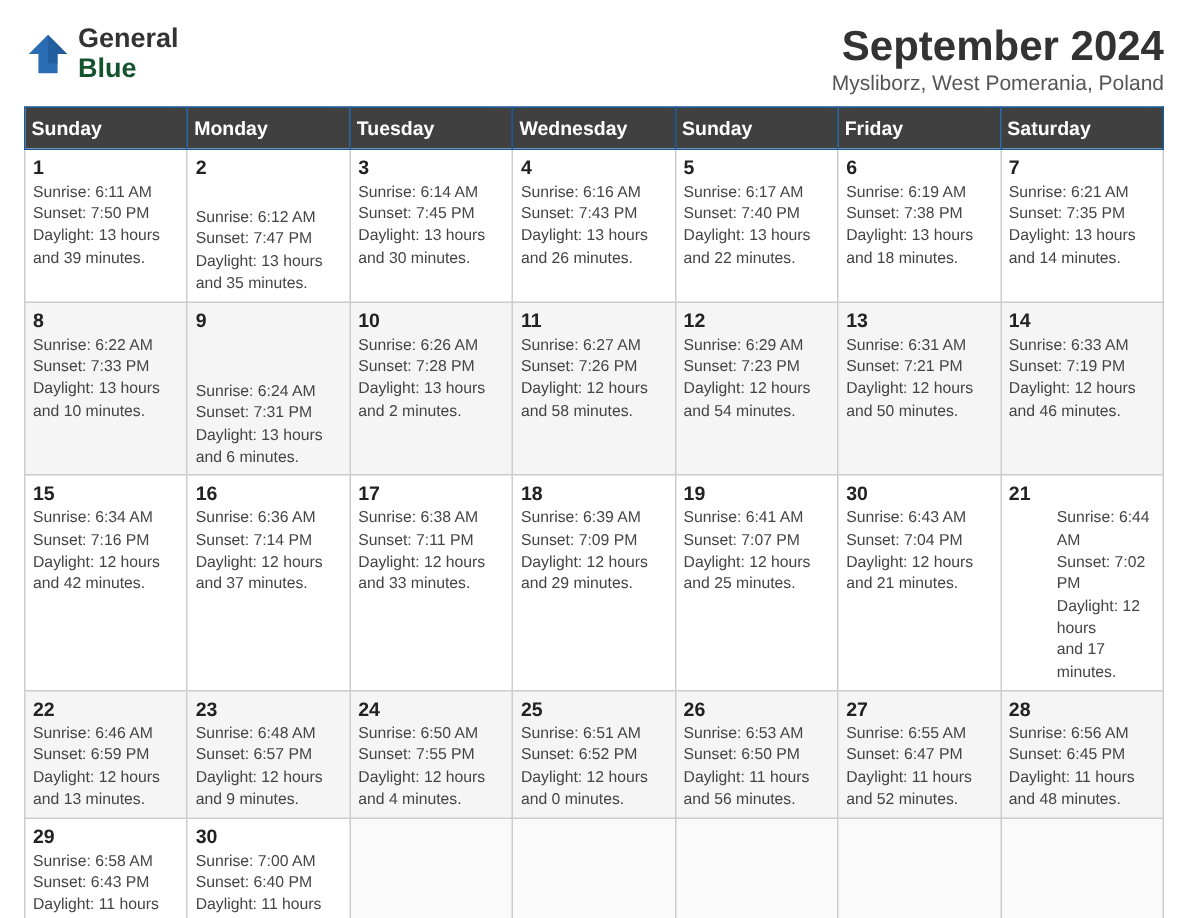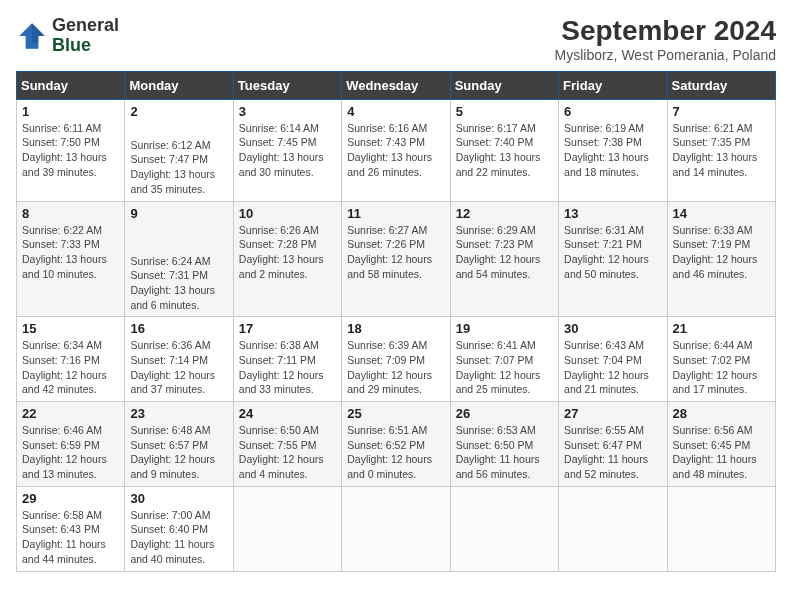--- a/index.html
+++ b/index.html
@@ -259,21 +259,21 @@
         </td>
         <td>
           <span class="day-num">30</span>
           <div class="day-info" style="white-space: pre-line;">Sunrise: 6:43 AM
 Sunset: 7:04 PM
 Daylight: 12 hours
 and 21 minutes.</div>
         </td>
         <td>
           <span class="day-num">21</span>
-          <div class="day-info" style="white-space: pre-line;">Sunrise: 6:44 AM
+          <div class="day-info" style="white-space: pre-line; margin-left: 32px;">Sunrise: 6:44 AM
 Sunset: 7:02 PM
 Daylight: 12 hours
 and 17 minutes.</div>
         </td>
       </tr>
       <tr>
         <td>
           <span class="day-num">22</span>
           <div class="day-info" style="white-space: pre-line;">Sunrise: 6:46 AM
 Sunset: 6:59 PM

